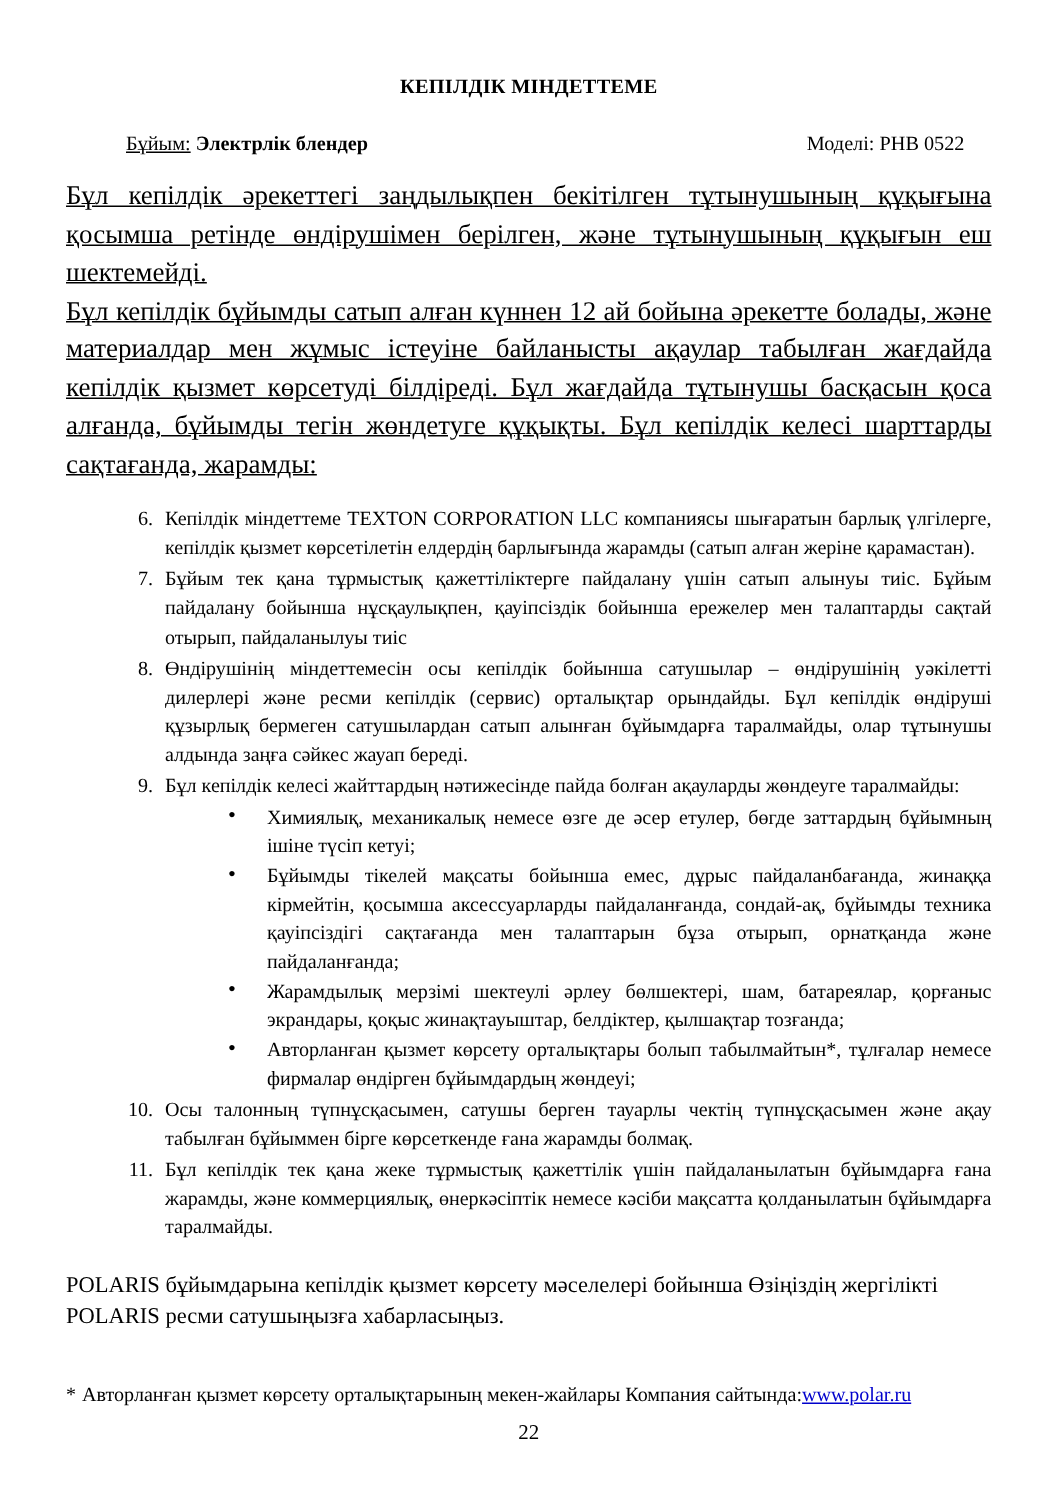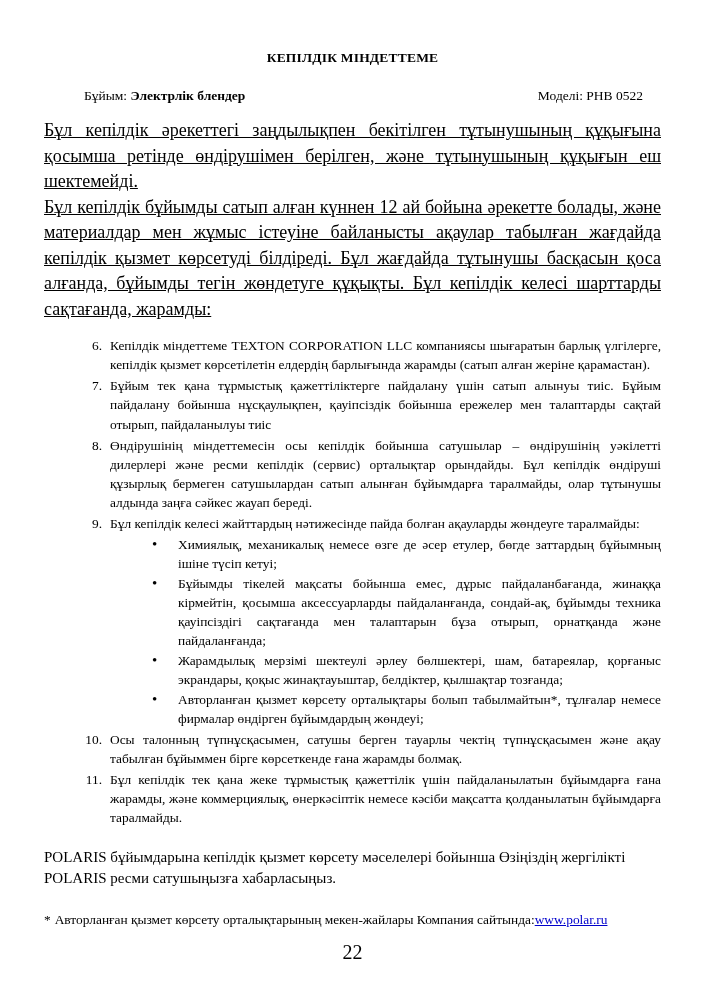--- a/index.html
+++ b/index.html
@@ -34,20 +34,21 @@
     align-items: baseline;
     margin: 22px 0 0 0;
     padding: 0 18px 0 40px;
     font-size: 13.5px;
   }
   .product-left {
     white-space: nowrap;
   }
   .product-left .lbl {
     font-weight: normal;
+    text-decoration: underline;
   }
   .product-left .val {
     font-weight: bold;
   }
   .product-right {
     font-weight: normal;
     white-space: nowrap;
   }
   .para {
     margin: 14px 0 0 0;
@@ -101,39 +102,39 @@
     font-size: 15px;
     line-height: 1.42;
   }
   .closing {
     margin-top: 20px;
     font-size: 15px;
     line-height: 1.42;
     text-align: left;
   }
   .footnote {
-    margin-top: 20px;
+    margin-top: 30px;
     font-size: 13.4px;
     line-height: 1.42;
     text-align: justify;
   }
   .footnote .star {
     margin-right: 4px;
   }
   .footnote a {
     color: #0000cc;
     text-decoration: underline;
   }
   .page-number {
     position: absolute;
     left: 0;
     right: 0;
     bottom: 36px;
     text-align: center;
-    font-size: 20px;
+    font-size: 14px;
   }
 </style>
 </head>
 <body>
 
 <div class="page">
 
   <div class="doc-title">КЕПІЛДІК МІНДЕТТЕМЕ</div>
 
   <div class="product-line">

